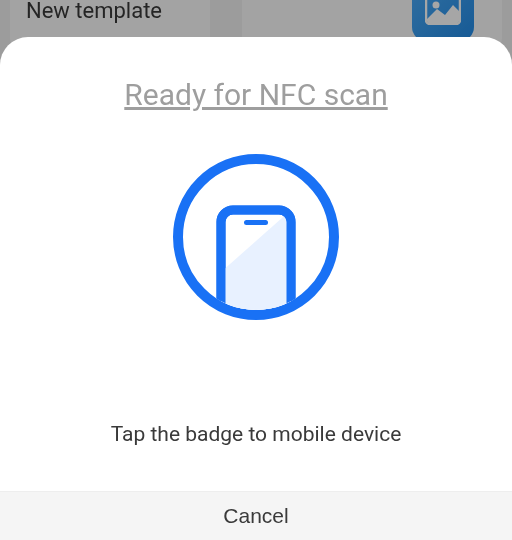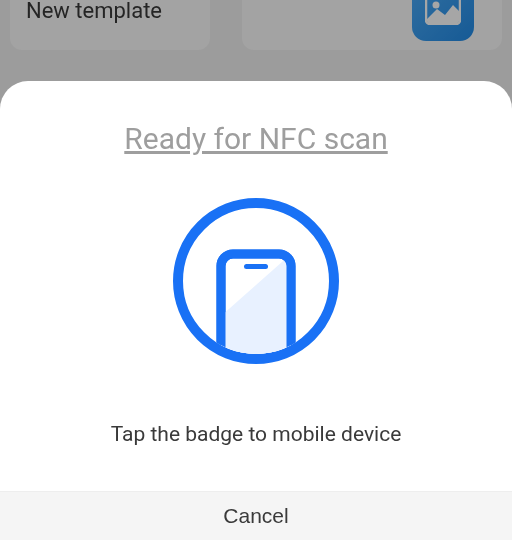--- a/index.html
+++ b/index.html
@@ -97,20 +97,21 @@
       height: 170px;
       display: flex;
       align-items: center;
       justify-content: center;
       margin-bottom: 56px;
     }
     .instruction-text {
       font-size: 21px;
       color: #3a3a3a;
       text-align: center;
+      margin-top: 44px;
     }
     .modal-footer {
       background: #f5f5f5;
       padding: 12px 20px;
       text-align: center;
       border-top: 1px solid #eeeeee;
     }
     .cancel-button {
       font-size: 21px;
       color: #3a3a3a;

